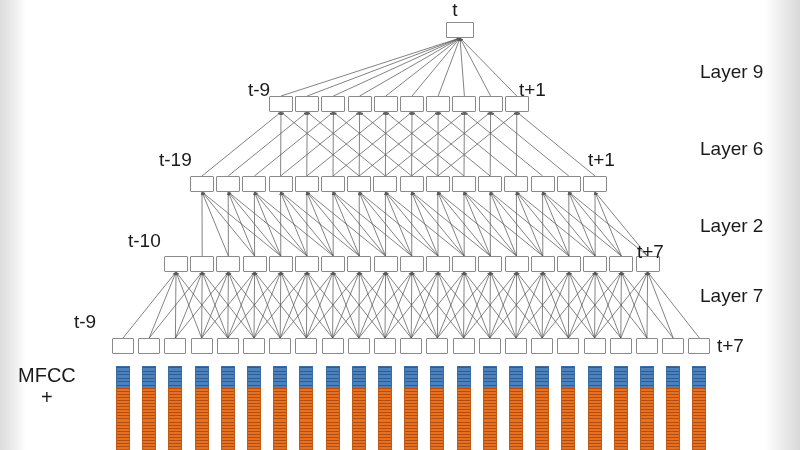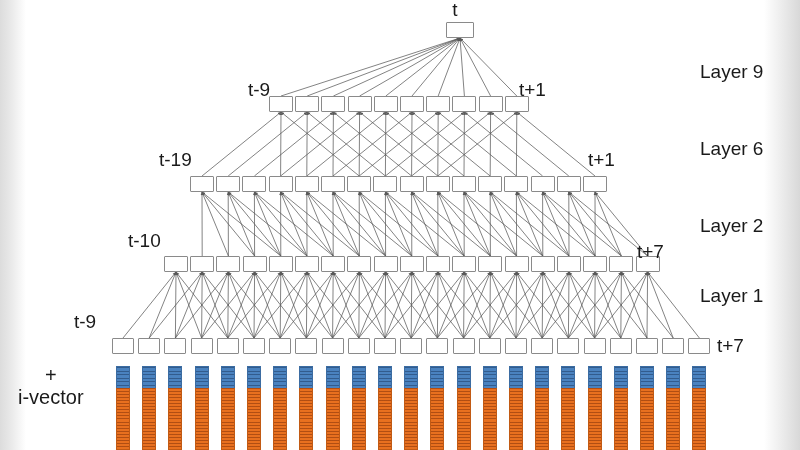--- a/index.html
+++ b/index.html
@@ -584,21 +584,21 @@
       <div class="tlabel" style="left: 128px; top: 231px;">t-10</div>
       <div class="tlabel" style="left: 637px; top: 242px;">t+7</div>
       <div class="tlabel" style="left: 74px; top: 312px;">t-9</div>
       <div class="tlabel" style="left: 717px; top: 336px;">t+7</div>
     </div>
 
   <div id="layer-labels">
       <div class="layer-label" style="left: 700px; top: 62px;">Layer 9</div>
       <div class="layer-label" style="left: 700px; top: 139px;">Layer 6</div>
       <div class="layer-label" style="left: 700px; top: 216px;">Layer 2</div>
-      <div class="layer-label" style="left: 700px; top: 286px;">Layer 1</div>
+      <div class="layer-label" style="left: 700px; top: 286px;">Layer 7</div>
     </div>
 
   <div class="feat-label" id="feat-label" style="left: 18px; top: 364px;">
+      <div>MFCC</div>
       <div>+</div>
-      <div>i-vector</div>
     </div>
 
 </div>
 
 </body></html>

